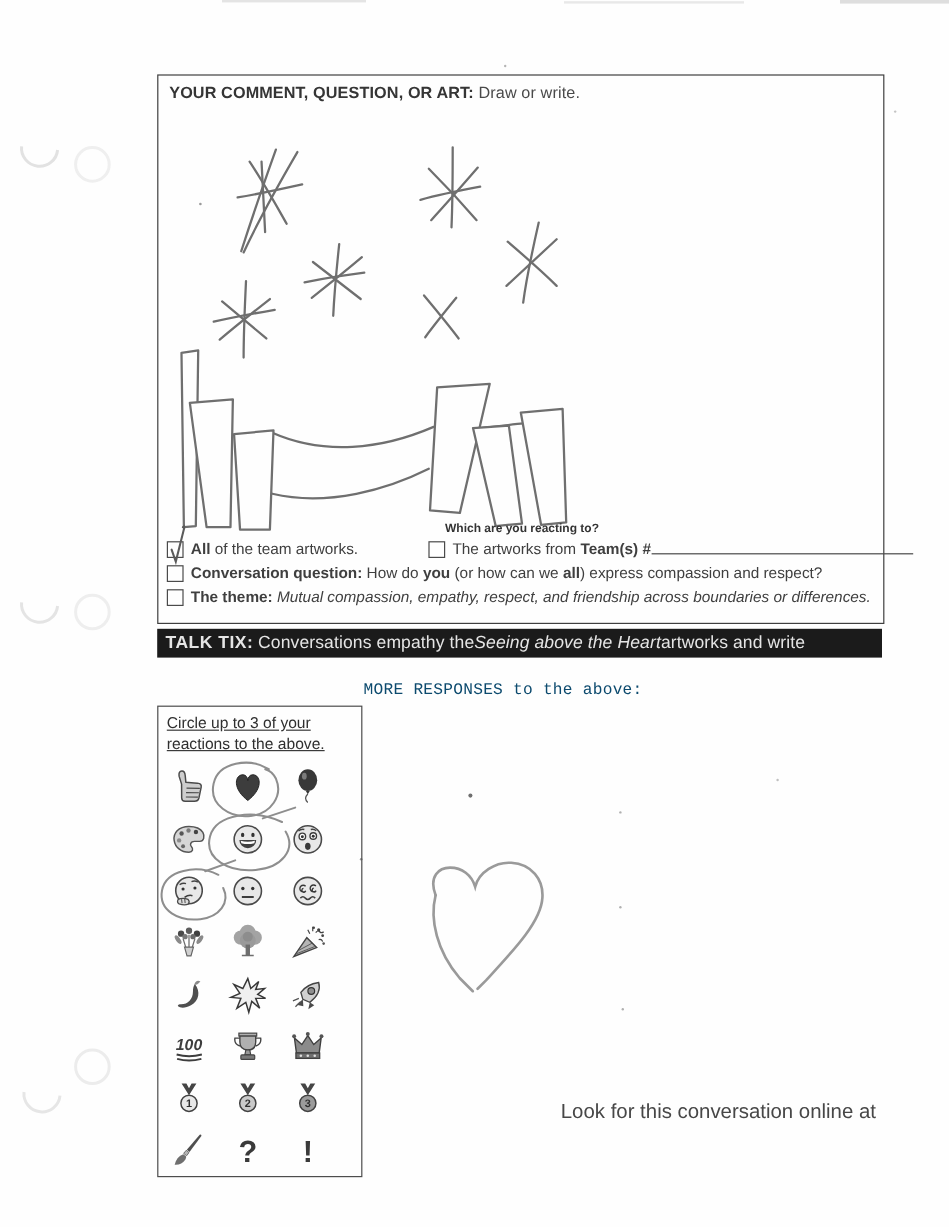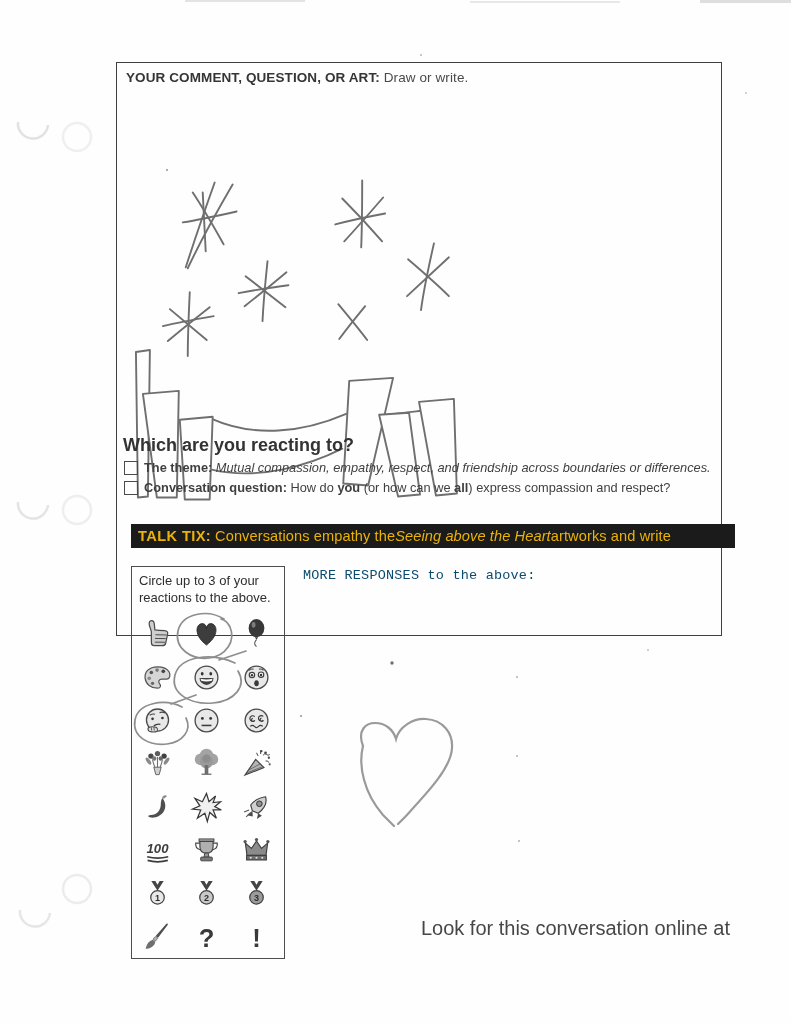--- a/index.html
+++ b/index.html
@@ -1,63 +1,63 @@
 <!DOCTYPE html>
 <html><head>
 <meta charset="utf-8">
 <style>
   html,body{margin:0;padding:0;background:#ffffff;}
   .sheet{position:relative;width:791px;height:1023px;background:#fefefe;overflow:hidden;
          font-family:"Liberation Sans",sans-serif;color:#3b3b3b;}
   svg text{font-family:"Liberation Sans",sans-serif;}
 
   
-  .comment-box{position:absolute;left:116px;top:62px;width:606px;height:574px;
+  .comment-box{position:absolute;left:131px;top:62px;width:606px;height:458px;
                border:1.6px solid #3f3f3f;box-sizing:border-box;}
   .comment-header{position:absolute;left:9px;top:7px;font-size:13.5px;letter-spacing:.1px;}
   .comment-header b{color:#353535;}
   .comment-header span{color:#4a4a4a;}
   .draw-layer{position:absolute;left:0;top:0;width:100%;height:100%;pointer-events:none;}
 
   .cb-section{position:absolute;left:6px;top:372px;right:4px;font-size:12.8px;color:#3f3f3f;}
-  .cb-q{font-weight:bold;font-size:18px;color:#333;margin-bottom:2px;}
+  .cb-q{font-weight:bold;font-size:10px;color:#333;margin-bottom:2px;text-align:center;}
   .cb-row{position:relative;display:flex;align-items:flex-start;line-height:19px;height:20px;}
   .cb{flex:0 0 auto;width:12px;height:12px;border:1.4px solid #4a4a4a;margin:3px 6px 0 1px;
       background:transparent;position:relative;}
   .cb-label{white-space:nowrap;}
   .cb-b{position:absolute;left:218px;top:0;display:flex;align-items:flex-start;}
   .blank{display:inline-block;width:218px;border-bottom:1.4px solid #4a4a4a;height:13px;
          margin-left:1px;overflow:hidden;}
   .checkmark{position:absolute;left:-3px;top:-15px;width:26px;height:38px;overflow:visible;}
 
   
   .banner{position:absolute;left:131px;top:524px;width:604px;height:24px;background:#1b1b1b;
-          color:#eab308;font-size:14.6px;display:flex;align-items:center;padding-left:7px;
+          color:#e5e5e5;font-size:14.6px;display:flex;align-items:center;padding-left:7px;
           box-sizing:border-box;letter-spacing:.1px;}
   .banner b{margin-right:4px;letter-spacing:.4px;}
 
   
-  .panel{position:absolute;left:131px;top:566px;width:154px;height:393px;
-         border:1.6px solid #4d4d4d;box-sizing:border-box;}
+  .panel{position:absolute;left:131px;top:588px;width:171px;height:393px;
+         border:1.6px solid #4d4d4d;box-sizing:border-box;text-decoration:underline;}
   .panel-instr{margin:5px 4px 0 7px;font-size:13px;line-height:1.32;color:#2f2f2f;}
   .grid{position:absolute;left:1px;top:45px;width:148px;display:grid;
         grid-template-columns:repeat(3,1fr);grid-auto-rows:43.4px;}
   .cell{display:flex;align-items:center;justify-content:center;position:relative;}
   .em{width:33px;height:33px;}
   .circle-layer{position:absolute;left:0;top:0;width:151px;height:390px;overflow:visible;
                 pointer-events:none;}
 
   
   .more-label{position:absolute;left:303px;top:568px;font-size:13.5px;color:#0c4a6e;
               letter-spacing:.2px;font-family:Liberation Mono, monospace;}
   .heart-draw{position:absolute;left:340px;top:700px;width:140px;height:140px;}
 
   
   .footer{position:absolute;right:61px;top:917px;text-align:right;}
-  .footer-l1{font-size:20px;color:#474747;}
+  .footer-l1{font-size:17px;color:#474747;}
   .footer-l2{font-size:16.8px;font-weight:bold;color:#141414;letter-spacing:.2px;margin-top:1px;}
 
   
   .artifacts{position:absolute;left:0;top:0;width:791px;height:1023px;pointer-events:none;}
 </style>
 </head>
 <body>
 
 <div class="sheet">
 
@@ -282,29 +282,41 @@
         <path d="M63 300 L96 297 L93 380 L68 380 Z"></path>
         <path d="M233 261 L277 258 L252 366 L227 364 Z"></path>
         <path d="M263 295 L293 293 L304 375 L282 377 Z"></path>
         <path d="M303 282 L338 279 L341 374 L320 376 Z"></path>
       </g>
     </svg>
 
     <div class="cb-section">
       <div class="cb-q">Which are you reacting to?</div>
 
+      <div class="cb-row">
+        <span class="cb">
+          <svg class="checkmark" viewBox="0 0 26 38" aria-hidden="true">
+            <path d="M6 21 L9.5 31 L16.5 3 Q17.2 0.5 15.4 2.4" stroke="#5a5a5a" stroke-width="1.7" fill="none" stroke-linecap="round"></path>
+          </svg>
+        </span>
+        <span class="cb-label"><b>All</b><span> of the team artworks.</span></span>
+        <span class="cb-b">
+          <span class="cb"></span>
+          <span class="cb-label"><span>The artworks from </span><b>Team(s) #</b><span class="blank"></span></span>
+        </span>
+      </div>
+
+      <div class="cb-row">
+        <span class="cb"></span>
+        <span class="cb-label"><b>Conversation question: </b><span>How do </span><b>you</b><span> (or how can we </span><b>all</b><span>) express compassion and respect?</span></span>
+      </div>
 
       <div class="cb-row">
         <span class="cb"></span>
         <span class="cb-label"><b>The theme: </b><i>Mutual compassion, empathy, respect, and friendship across boundaries or differences.</i></span>
-      </div>
-
-      <div class="cb-row">
-        <span class="cb"></span>
-        <span class="cb-label"><b>Conversation question: </b><span>How do </span><b>you</b><span> (or how can we </span><b>all</b><span>) express compassion and respect?</span></span>
       </div>
     </div>
   </div>
 
   <div class="banner">
     <b>TALK TIX:</b>
       <span> Conversations empathy the </span>
       <i>Seeing above the Heart</i>
       <span> artworks and write</span>
   </div>

